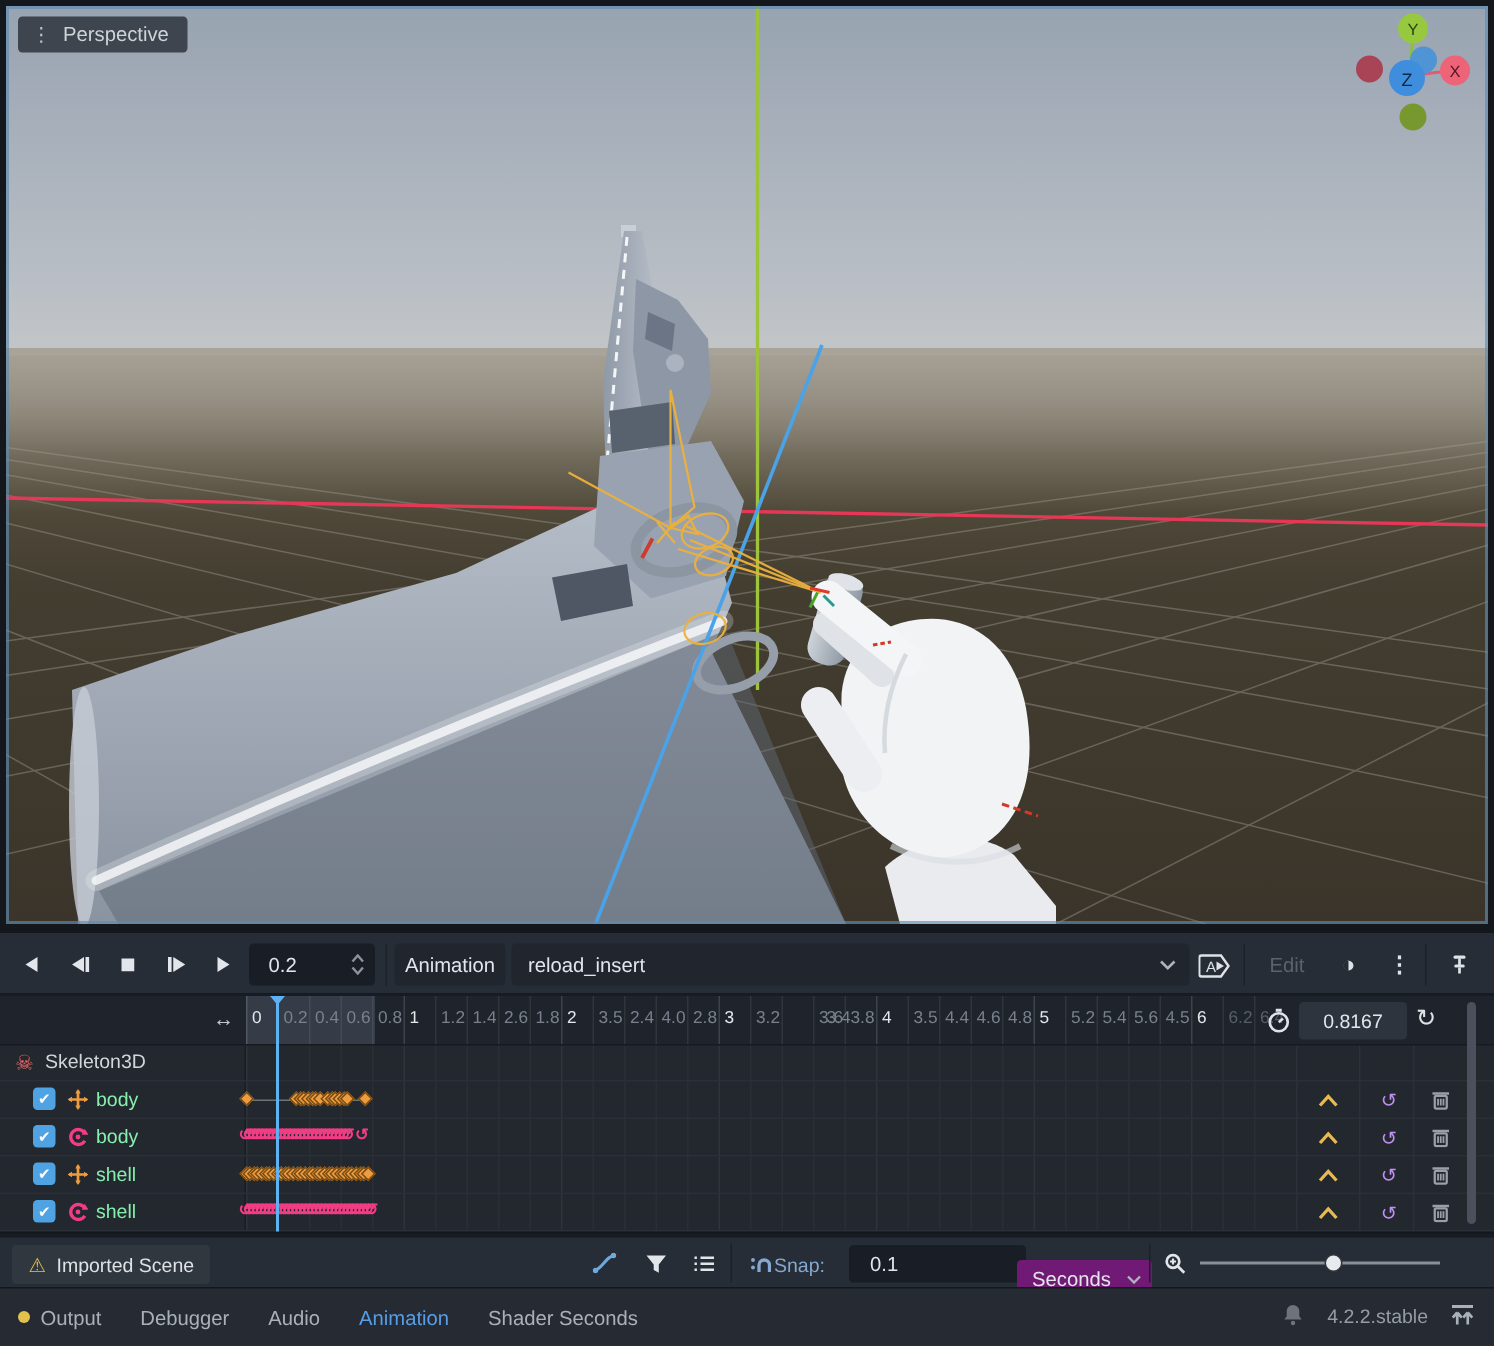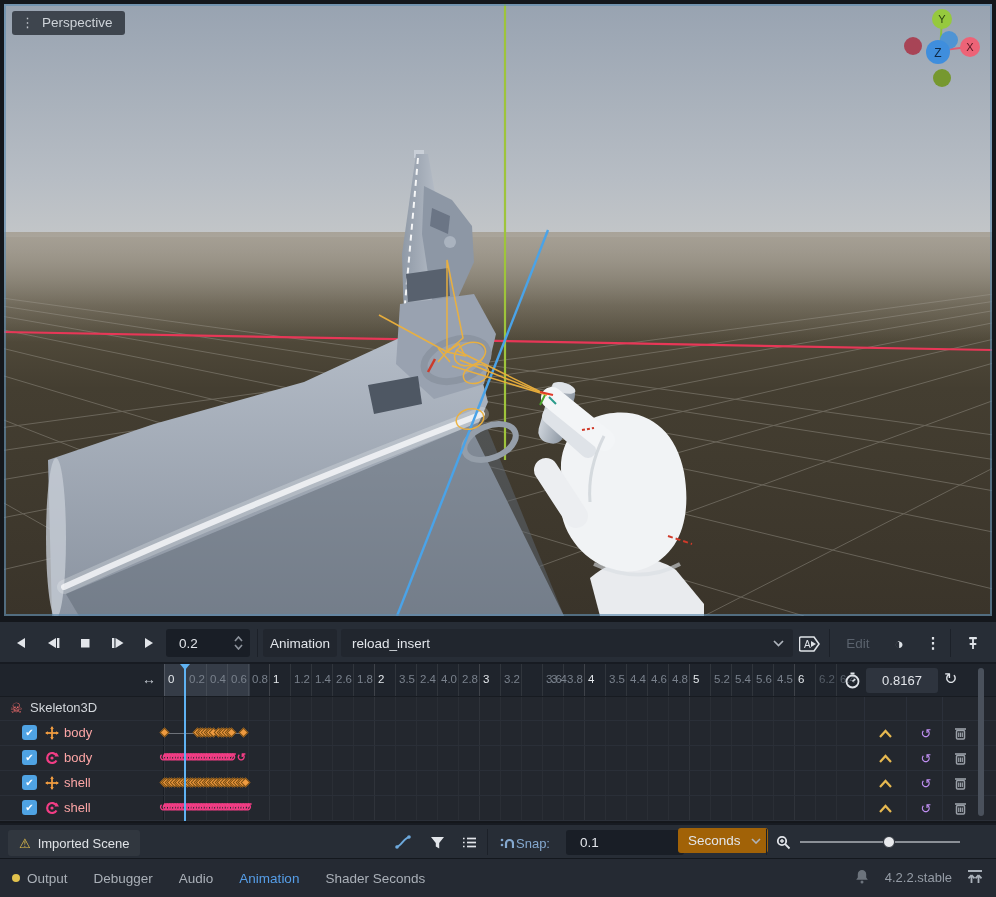--- a/index.html
+++ b/index.html
@@ -43,40 +43,40 @@
   .gline.major{background:rgba(255,255,255,.06);}
   #name-sep{position:absolute;left:163px;top:0;width:1px;height:124px;background:#181c23;}
   .colsep{position:absolute;top:0;width:1px;height:124px;background:#2b303a;}
   .trow{position:absolute;left:0;width:996px;height:25px;border-bottom:1px solid #2a2f38;box-sizing:border-box;}
   #skel-row{height:24px;}
   .skull{position:absolute;left:10px;top:3px;font-size:14px;color:var(--skull);}
   .skel-label{position:absolute;left:30px;top:3px;font-size:13px;color:#d3d7dc;}
   .chk{position:absolute;left:22px;top:4px;width:15px;height:15px;background:var(--chk);border-radius:3px;
     color:#fff;font-size:10px;display:flex;align-items:center;justify-content:center;cursor:pointer;}
   .ticon{position:absolute;left:45px;top:5px;width:14px;height:14px;}
-  .tname{position:absolute;left:64px;top:4px;font-size:13px;color:#fca5a5;}
+  .tname{position:absolute;left:64px;top:4px;font-size:13px;color:#86efac;}
   .keys{position:absolute;left:0;top:0;width:860px;height:25px;overflow:hidden;}
   .kd{position:absolute;top:8px;width:7px;height:7px;background:var(--kpos);border:1px solid #7a4d12;transform:rotate(45deg);box-sizing:border-box;}
   .kr{position:absolute;top:4px;font-size:11px;font-weight:bold;color:var(--krot);line-height:14px;}
   .kline{position:absolute;top:12px;height:1px;background:rgba(150,155,162,.65);}
   .rowbtn{position:absolute;top:3px;width:18px;height:18px;display:flex;align-items:center;justify-content:center;cursor:pointer;}
   .loop-small{color:var(--loop);font-size:13px;}
   #playhead{position:absolute;left:0;top:666px;width:2px;height:155px;background:var(--accent);z-index:5;}
   #ph-tri{position:absolute;top:664px;width:0;height:0;border-left:5px solid transparent;border-right:5px solid transparent;border-top:6px solid var(--accent);z-index:6;}
   #vscroll{position:absolute;left:977px;top:666px;width:8px;height:154px;}
   #vscroll .thumb{position:absolute;left:1px;top:2px;width:6px;height:148px;background:#4a515c;border-radius:3px;}
 
   
   #btoolbar{left:0;top:823px;width:996px;height:35px;background:#272d36;border-top:2px solid #171b22;box-sizing:border-box;}
   #imported{left:8px;top:5px;height:26px;background:#31373f;border-radius:3px;display:flex;align-items:center;gap:7px;
     padding:0 11px;color:#dfe2e6;font-size:13px;cursor:pointer;}
   #imported .warn{color:var(--warn);font-size:13px;}
   #snap-label{color:#84a8cf;font-size:13px;}
   #snap-field{left:566px;top:5px;width:104px;height:25px;padding-left:14px;}
-  #unit-select{left:678px;top:3px;width:80px;height:25px;padding-left:10px;justify-content:flex-start;background:#a16207;}
+  #unit-select{left:678px;top:15px;width:80px;height:25px;padding-left:10px;justify-content:flex-start;background:#701a75;}
   #unit-select svg{position:absolute;right:7px;top:10px;}
   #zslider{left:800px;top:16px;width:160px;height:2px;background:#8b9097;cursor:pointer;}
   #zhandle{position:absolute;top:-5px;width:12px;height:12px;border-radius:50%;background:#e8eaed;border:1px solid #30353d;box-sizing:border-box;}
 
   
   #statusbar{left:0;top:858px;width:996px;height:39px;background:#252a33;border-top:1px solid #14181e;box-sizing:border-box;}
   #tabs{position:absolute;left:12px;top:0;height:38px;display:flex;align-items:center;gap:26px;}
   .tab{font-size:13.5px;color:#aab0b8;cursor:pointer;display:flex;align-items:center;gap:7px;}
   .tab.active{color:#569ee8;}
   .notif-dot{width:8px;height:8px;border-radius:50%;background:#e2c24d;}

